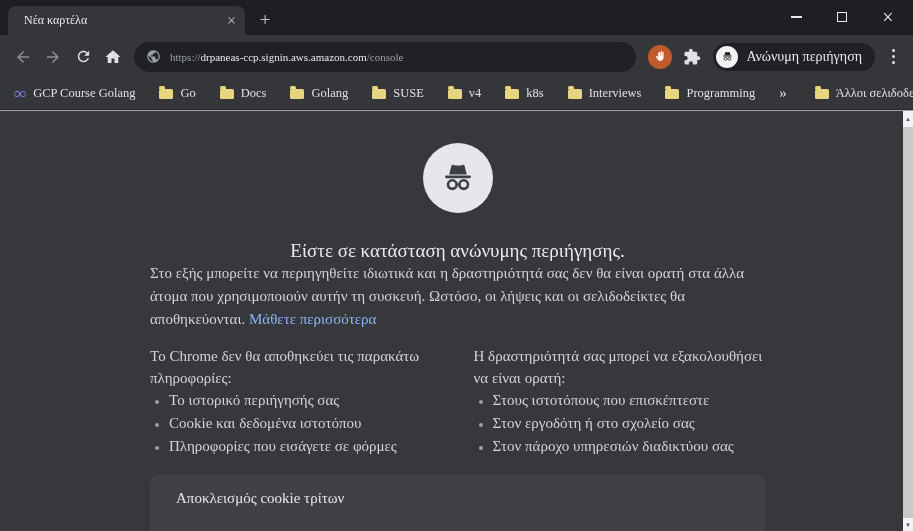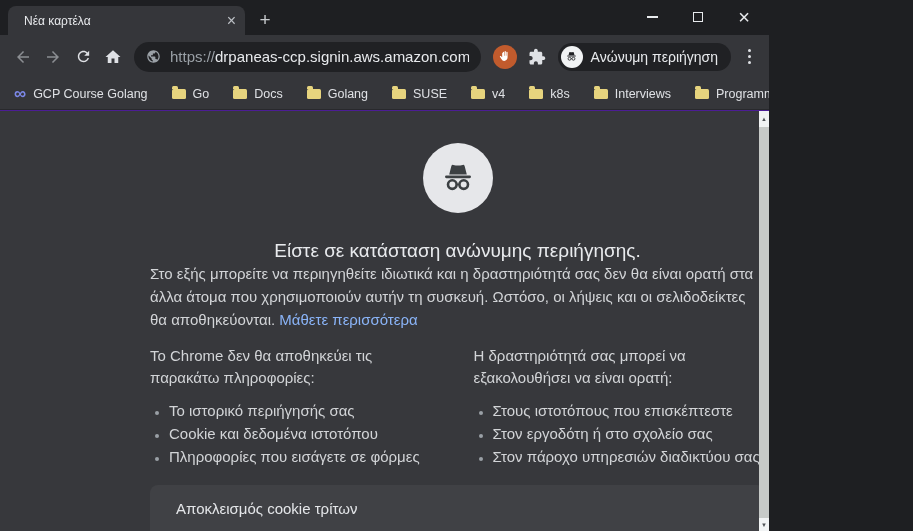--- a/index.html
+++ b/index.html
@@ -1,18 +1,18 @@
 <!DOCTYPE html>
 <html><head>
 <meta charset="utf-8">
 <style>
   * { margin:0; padding:0; box-sizing:border-box; }
   html,body { width:913px; height:531px; overflow:hidden; }
   body { font-family:"Liberation Sans","DejaVu Sans",sans-serif; background:#1e1f22; }
-  .window { position:relative; width:769px; height:531px; background:#4c1d95; overflow:hidden; }
+  .window { position:relative; width:913px; height:531px; background:#a3a3a3; overflow:hidden;font-family:Liberation Serif, serif; }
 
   
   .tabstrip { position:relative; height:35px; background:#1e1f22; }
   .tab { position:absolute; left:8px; top:6px; width:237px; height:29px;
          background:#35363a; border-radius:8px 8px 0 0; display:flex; align-items:center;
          padding:0 9px 0 16px; }
   .tab-title { color:#e8eaed; font-size:12px; flex:1; white-space:nowrap; overflow:hidden; }
   .tab-close { color:#bdc1c6; font-size:16px; line-height:1; cursor:default; }
   .newtab-btn { position:absolute; left:252px; top:7px; width:26px; height:26px;
                 display:flex; align-items:center; justify-content:center;
@@ -23,21 +23,21 @@
   .max-glyph { width:10px; height:10px; border:1.5px solid #e8eaed; display:block; }
   .close-glyph { color:#e8eaed; font-size:20px; line-height:1; }
 
   
   .toolbar { height:43px; background:#35363a; display:flex; align-items:center; padding:0 8px; }
   .nav-icon { width:30px; height:30px; display:flex; align-items:center; justify-content:center; flex:none; }
   .nav-icon svg { display:block; }
   .omnibox { flex:1; height:30px; margin:0 6px 0 6px; background:#202124; border-radius:15px;
              display:flex; align-items:center; padding:0 12px; min-width:0; }
   .omnibox svg { flex:none; margin-right:9px; }
-  .url { font-size:15px; white-space:nowrap; overflow:hidden; }
+  .url { font-size:11px; white-space:nowrap; overflow:hidden; }
   .url-dim { color:#9aa0a6; }
   .url-host { color:#e8eaed; }
   .ext-hand { width:24px; height:24px; border-radius:50%; display:flex; align-items:center;
               justify-content:center; margin:0 7px 0 6px; flex:none; }
   .puzzle { width:26px; height:26px; display:flex; align-items:center; justify-content:center; flex:none; }
   .incog-chip { height:28px; border-radius:14px; background:#202124; display:flex; align-items:center;
                 padding:0 13px 0 3px; margin:0 4px 0 8px; flex:none; }
   .chip-circle { width:22px; height:22px; border-radius:50%; background:#f1f3f4; display:flex;
                  align-items:center; justify-content:center; margin-right:8px; color:#202124; }
   .chip-label { color:#e8eaed; font-size:14px; white-space:nowrap; }
@@ -64,21 +64,21 @@
   .inner { width:615px; margin-left:150px; }
   .incog-circle { width:70px; height:70px; border-radius:50%; background:#e6e7ea;
                   margin:32px auto 0; display:flex; align-items:center; justify-content:center;
                   color:#3c4043; }
   h1 { margin-top:27px; text-align:center; color:#e8eaed; font-size:19px; font-weight:400; }
   .intro { font-size:15px; line-height:23px; color:#d2d4d7; }
   .intro a { color:#8ab4f8; text-decoration:none; }
   .cols { display:flex; gap:32px; margin-top:14px; }
   .col { flex:1; }
   .col-title { font-size:15px; line-height:22px; color:#d2d4d7; }
-  .col ul { margin-top:10px; padding-left:19px; list-style:disc; }
+  .col ul { margin-top:0; padding-left:19px; list-style:disc; }
   .col li { font-size:15px; line-height:23px; color:#d2d4d7; }
   .col li::marker { color:#9aa0a6; font-size:12px; }
   .card { margin-top:17px; background:#404145; border-radius:8px 8px 0 0; height:70px;
           padding:15px 26px; }
   .card-title { color:#e4e6e9; font-size:15px; font-weight:700; font-weight:500; }
 
   
   .scrollbar { position:absolute; top:0; right:0; bottom:0; width:10px; background:#c7cac8; }
   .sb-btn { position:absolute; left:0; width:10px; background:#f1f3f4; color:#505357;
             font-size:6px; display:flex; align-items:center; justify-content:center; }

